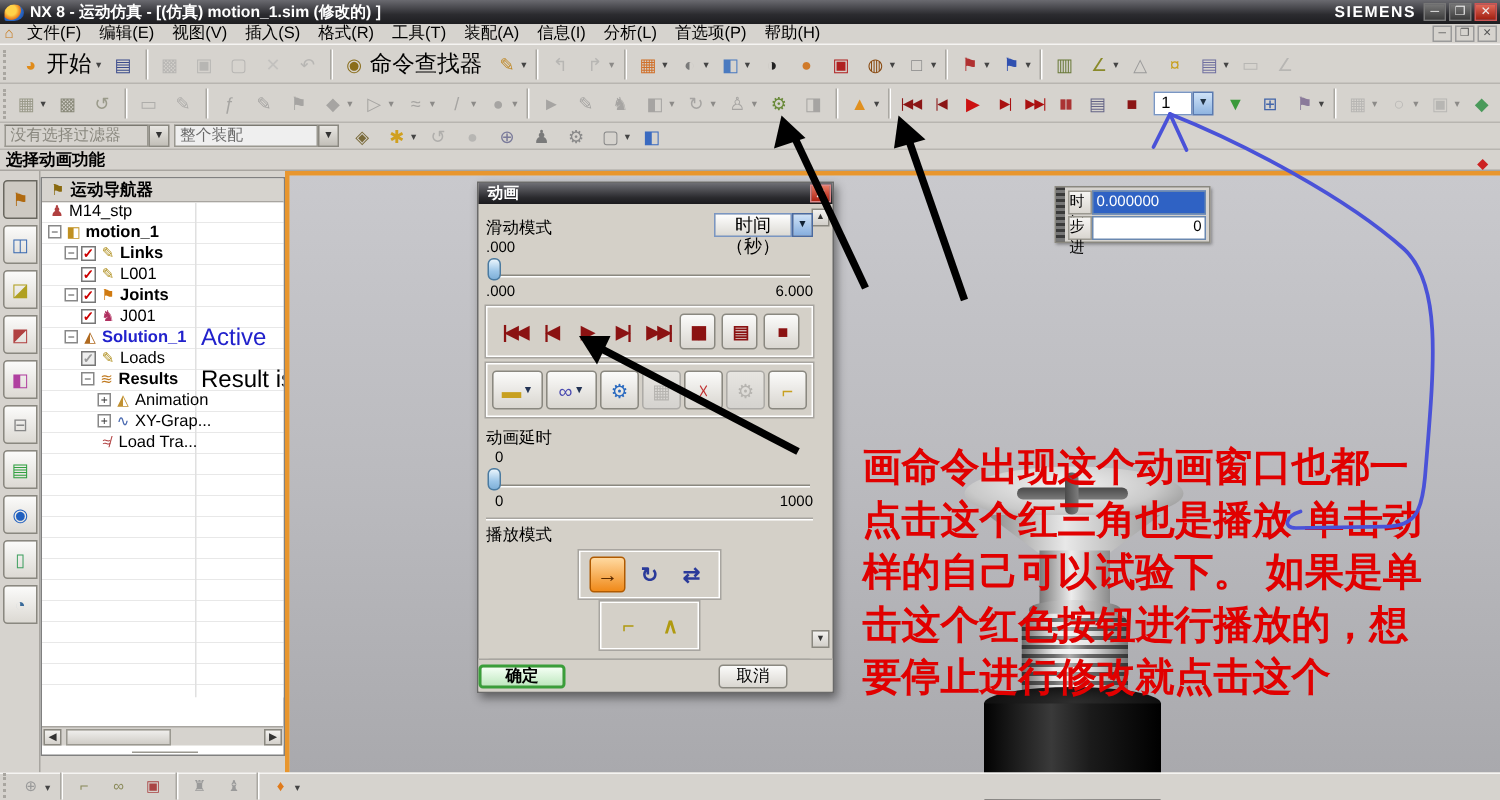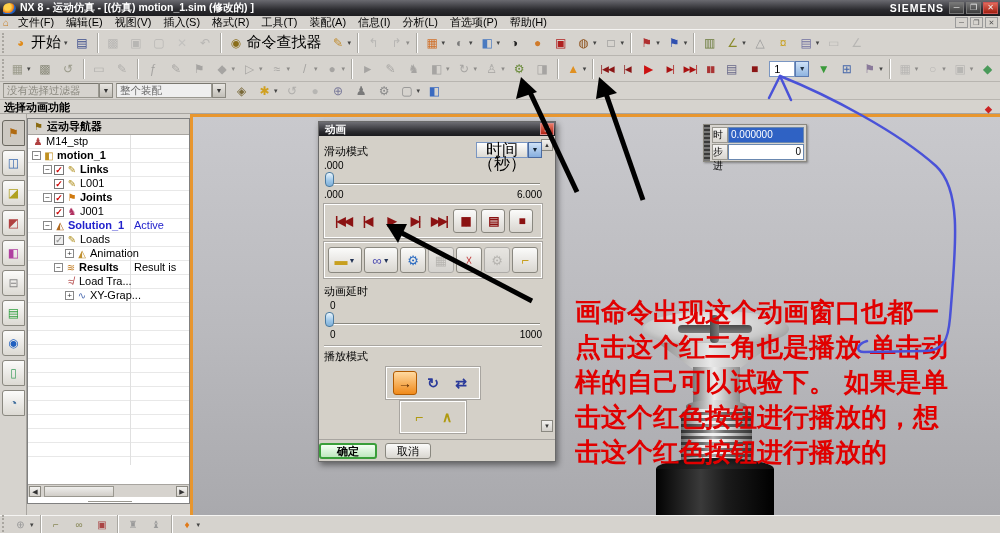--- a/index.html
+++ b/index.html
@@ -82,21 +82,21 @@
   #treebody .vline { position:absolute; left:102px; top:0; height:100%; border-left:1px solid #e0e0e0; }
   .trow { position:relative; height:14px; line-height:13px; white-space:nowrap; font-size:11px; }
   .trow .exp { display:inline-block; width:9px; height:9px; border:1px solid #888; background:#fff;
     font-size:8px; line-height:7px; text-align:center; vertical-align:1px; margin-right:2px; color:#333; }
   .trow .chk { display:inline-block; width:10px; height:10px; border:1px solid #777; background:#fff;
     font-size:9px; line-height:9px; text-align:center; vertical-align:0px; margin-right:2px; color:#c00; font-weight:bold; }
   .trow .chk.partial { color:#999; background:#eee; }
   .trow .tico { display:inline-block; width:12px; text-align:center; font-size:10px; margin-right:2px; }
   .trow .lbl { font-size:11px; }
   .trow .lbl.bold { font-weight:bold; }
-  .trow .status { position:absolute; left:106px; top:0; font-size:11px; }
+  .trow .status { position:absolute; left:106px; top:0; font-size:16px; }
   .trow .status.active { color:#2222cc; }
   #tree-hscroll { position:absolute; left:0; bottom:6px; width:161px; height:13px; background:#d6d3ce; border-top:1px solid #a8a5a0; }
   .sbtn { position:absolute; top:1px; width:12px; height:11px; background:linear-gradient(#f4f3f1,#d4d1cb);
     border:1px solid #8a8880; font-size:7px; text-align:center; line-height:10px; color:#333; }
   #hthumb { position:absolute; left:16px; top:1px; width:70px; height:11px; background:linear-gradient(#efeeec,#d0cdc7); border:1px solid #9a9890; }
   #panel-grip { position:absolute; left:60px; bottom:1px; width:44px; height:3px;
     border-top:1px solid #fff; border-bottom:1px solid #9a9890; }
 
   
   #viewport { position:absolute; left:190px; top:0; width:810px; height:401px;
@@ -124,21 +124,21 @@
     background:linear-gradient(#e87a64,#b02314); border:1px solid #d88; color:#fff;
     font-size:8px; line-height:11px; text-align:center; font-weight:bold; }
   #dlg-scroll { position:absolute; right:2px; top:17px; width:12px; height:307px; }
   .dsar { position:absolute; left:0; width:12px; height:12px; background:linear-gradient(#f2f1ef,#d2cfc9);
     border:1px solid #8a8880; font-size:6px; text-align:center; line-height:10px; color:#333; }
   #dlg-body { position:absolute; left:5px; top:17px; width:218px; }
   .dlg-label { font-size:11px; margin-top:2px; }
   #slide-row { display:flex; justify-content:space-between; align-items:center; height:18px; margin-top:2px; }
   #slide-combo { display:flex; }
   #slide-combo .val { width:52px; height:16px; background:linear-gradient(#fefefe,#dcdad4); border:1px solid #7a96c2;
-    font-size:16px; line-height:14px; text-align:center; }
+    font-size:12px; line-height:14px; text-align:center; }
   #slide-combo .da { width:14px; height:16px; background:linear-gradient(#cfe2f7,#86aede); border:1px solid #4a6aa0;
     font-size:7px; text-align:center; line-height:14px; color:#123; }
   .tickline { display:flex; justify-content:space-between; font-size:10px; margin-top:1px; }
   .slider { position:relative; height:16px; margin-top:1px; }
   .slider .track { position:absolute; left:2px; right:2px; top:11px; height:2px;
     border-top:1px solid #8a8880; border-bottom:1px solid #fff; }
   .slider .thumb { position:absolute; left:1px; top:0px; width:9px; height:15px; border:1px solid #4a7aa0;
     border-radius:4px; background:linear-gradient(180deg,#eaf5fc,#9cc6e8 60%,#7fb0d8); }
   .btn-group { border:1px solid #fff; outline:1px solid #a8a5a0; background:#d4d0c8; margin-top:4px;
     display:flex; align-items:center; justify-content:center; padding:4px 2px; }
@@ -154,21 +154,21 @@
   #playmode-wrap { display:flex; justify-content:center; margin-top:3px; }
   #playmode-wrap2 { display:flex; justify-content:center; margin-top:2px; }
   .mode-group { border:1px solid #fff; outline:1px solid #a8a5a0; padding:3px 4px; display:flex; }
   .mbtn { width:24px; height:24px; margin:0 2px; display:flex; align-items:center; justify-content:center;
     font-size:14px; font-weight:bold; color:#2a3a9a; border:1px solid transparent; border-radius:3px; }
   .mbtn.active { background:linear-gradient(#ffd9a0,#f08a1a); border:1px solid #b05a00; color:#5a2a00; }
   .mbtn.yellow { color:#b09a10; }
   #collapsed-bar { margin-top:6px; height:12px; background:#fdfdfc; border:1px solid #9a9890; border-radius:3px;
     overflow:hidden; font-size:8px; color:#888; text-align:center; line-height:16px; }
   #dlg-footer { position:absolute; left:0; bottom:0; width:100%; height:22px; border-top:1px solid #a8a5a0;
-    display:flex; justify-content:flex-start; align-items:center; padding-right:4px; background:#d4d0c8; }
+    display:flex; justify-content:space-between; align-items:center; padding-right:30px; background:#d4d0c8; }
   #ok-btn { width:58px; height:16px; margin-right:8px; border:2px solid #3a9e3a; border-radius:3px;
     background:linear-gradient(#f4fff4,#bfe8bf); font-size:11px; font-weight:bold; text-align:center; line-height:12px; }
   #cancel-btn { width:46px; height:16px; border:1px solid #8a8880; border-radius:3px;
     background:linear-gradient(#fbfbfa,#d9d6d0); font-size:11px; text-align:center; line-height:14px; }
 
   
   .screw { position:absolute; pointer-events:none; }
   #screw-head { left:643px; top:197px; width:146px; height:36px; border-radius:50%;
     background:radial-gradient(ellipse at 45% 35%, #f4f4f4, #c9c9c9 55%, #8a8a8a 90%); }
   #screw-slot-h { left:678px; top:211px; width:74px; height:8px; border-radius:4px;
@@ -574,24 +574,24 @@
       <div class="vline"></div>
       <div>
           <div class="trow" style="padding-left: 4px;"><span class="tico" style="color: rgb(176, 64, 64);">♟</span><span class="lbl">M14_stp</span></div>
           <div class="trow" style="padding-left: 4px;"><span class="exp">−</span><span class="tico" style="color: rgb(192, 144, 32);">◧</span><span class="lbl bold">motion_1</span></div>
           <div class="trow" style="padding-left: 15px;"><span class="exp">−</span><span class="chk">✓</span><span class="tico" style="color: rgb(176, 144, 32);">✎</span><span class="lbl bold">Links</span></div>
           <div class="trow" style="padding-left: 26px;"><span class="chk">✓</span><span class="tico" style="color: rgb(176, 144, 32);">✎</span><span class="lbl">L001</span></div>
           <div class="trow" style="padding-left: 15px;"><span class="exp">−</span><span class="chk">✓</span><span class="tico" style="color: rgb(208, 122, 16);">⚑</span><span class="lbl bold">Joints</span></div>
           <div class="trow" style="padding-left: 26px;"><span class="chk">✓</span><span class="tico" style="color: rgb(176, 48, 96);">♞</span><span class="lbl">J001</span></div>
           <div class="trow" style="padding-left: 15px;"><span class="exp">−</span><span class="tico" style="color: rgb(176, 106, 32);">◭</span><span class="lbl bold" style="color: rgb(34, 34, 204);">Solution_1</span><span class="status active">Active</span></div>
           <div class="trow" style="padding-left: 26px;"><span class="chk partial">✓</span><span class="tico" style="color: rgb(176, 144, 32);">✎</span><span class="lbl">Loads</span></div>
+          <div class="trow" style="padding-left: 26px;"><span class="exp">−</span><span class="tico" style="color: rgb(192, 122, 32);">≋</span><span class="lbl bold">Results</span><span class="status">Result is</span></div>
           <div class="trow" style="padding-left: 37px;"><span class="exp">+</span><span class="tico" style="color: rgb(192, 144, 48);">◭</span><span class="lbl">Animation</span></div>
-          <div class="trow" style="padding-left: 26px;"><span class="exp">−</span><span class="tico" style="color: rgb(192, 122, 32);">≋</span><span class="lbl bold">Results</span><span class="status">Result is</span></div>
+          <div class="trow" style="padding-left: 37px;"><span class="exp">+</span><span class="tico" style="color: rgb(74, 106, 176);">∿</span><span class="lbl">XY-Grap...</span></div>
           <div class="trow" style="padding-left: 37px;"><span class="tico" style="color: rgb(176, 64, 64);">≉</span><span class="lbl">Load Tra...</span></div>
-          <div class="trow" style="padding-left: 37px;"><span class="exp">+</span><span class="tico" style="color: rgb(74, 106, 176);">∿</span><span class="lbl">XY-Grap...</span></div>
         </div>
     </div>
     <div id="tree-hscroll">
       <div class="sbtn" style="left:1px">◀</div>
       <div id="hthumb"></div>
       <div class="sbtn" style="right:1px">▶</div>
     </div>
     <div id="panel-grip"></div>
   </div>
 
@@ -607,21 +607,21 @@
         <div class="tp-field num">0</div>
       </div>
     </div>
   </div>
 
   <div id="annotation">
       <div>画命令出现这个动画窗口也都一</div>
       <div>点击这个红三角也是播放 单击动</div>
       <div>样的自己可以试验下。 如果是单</div>
       <div>击这个红色按钮进行播放的，想</div>
-      <div>击这个红色按钮进行播放的</div>
+      <div>要停止进行修改就点击这个</div>
     </div>
 
 </div>
 
 <div id="dialog">
   <div id="dlg-title">
     <span>动画</span>
     <div id="dlg-close">✕</div>
   </div>
   <div id="dlg-scroll">

